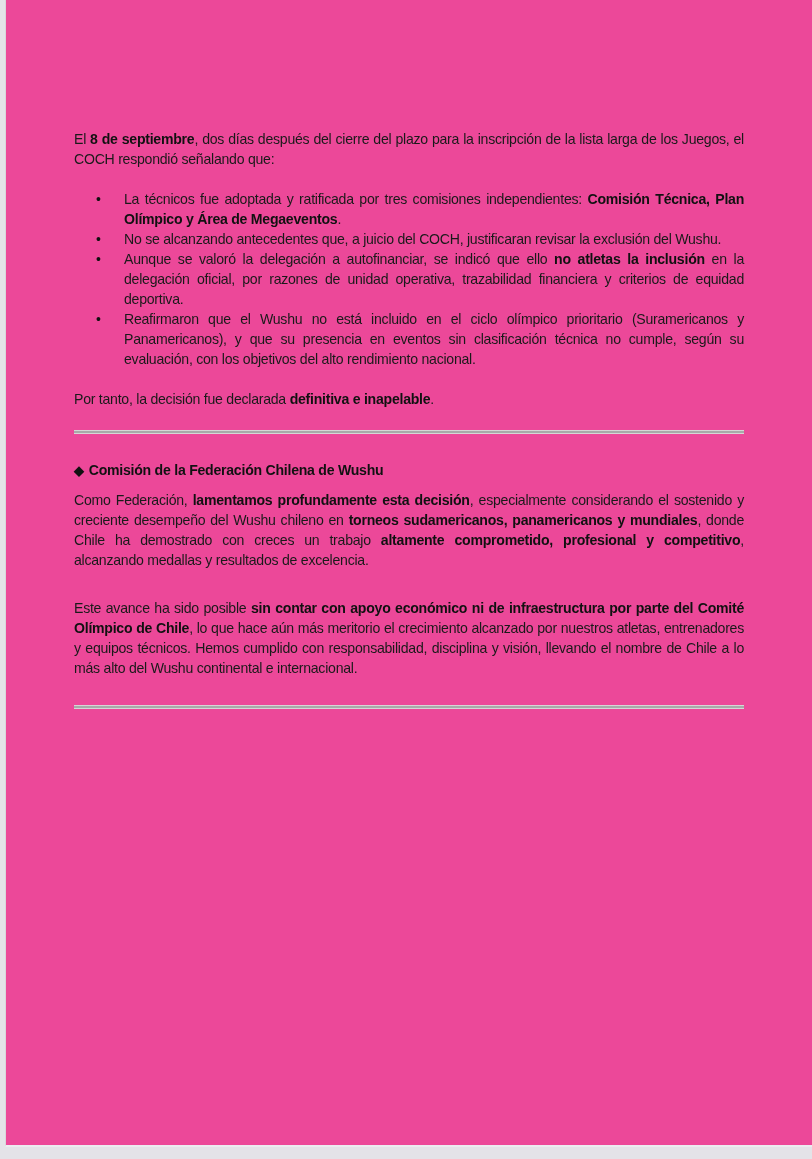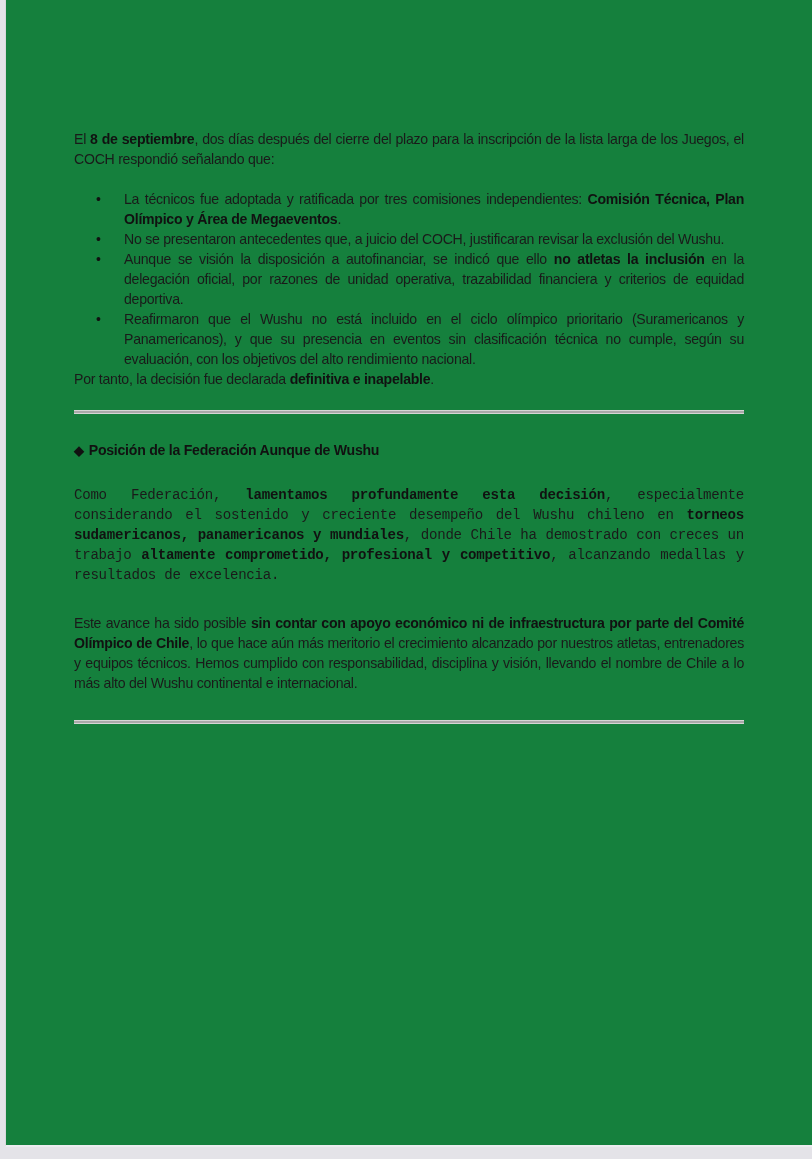--- a/index.html
+++ b/index.html
@@ -4,21 +4,21 @@
 <style>
   html, body { margin: 0; padding: 0; }
   body {
     width: 812px; height: 1159px; overflow: hidden;
     background: #e4e3e8;
     position: relative;
     font-family: "Liberation Sans", sans-serif;
   }
   .page {
     position: absolute; left: 5px; top: 0; width: 807px; height: 1147px;
-    background: #15803d;
+    background: #ec4899;
     border-left: 1px solid #d8d8dc;
     border-bottom: 2px solid #ececf0;
     box-sizing: border-box;
   }
   .content {
     position: absolute; left: 68px; top: 129px; width: 670px;
     color: #1a1a1a;
     font-size: 14.1px;
     line-height: 20px;
     letter-spacing: -0.25px;
@@ -26,67 +26,67 @@
   p { margin: 0; text-align: justify; }
   b { font-weight: bold; color: #111; }
   ul { margin: 0; padding: 0; list-style: none; }
   .list { margin-top: 20px; }
   .list li {
     position: relative; padding-left: 50px; text-align: justify;
   }
   .bullet {
     position: absolute; left: 22px; top: 0; font-size: 14px; color: #111;
   }
-  .p-conclusion { }
+  .p-conclusion { margin-top: 20px; }
   .divider {
     height: 2px; background: #a9a9a9;
     border-top: 1px solid #d6d6d6; border-bottom: 1px solid #d6d6d6;
     margin-top: 21px; margin-bottom: 0;
   }
   .section-heading {
     margin-top: 26px; font-weight: bold; color: #111;
   }
   .diamond { display: inline-block; margin-right: 5px; font-size: 13px; }
-  .p-federation { margin-top: 24px; font-family: Liberation Mono, monospace; }
+  .p-federation { margin-top: 9px; }
   .p-support { margin-top: 28px; }
   .divider2 { margin-top: 27px; }
 </style>
 </head>
 <body>
 
 <div class="page">
   <div class="content">
 
     <p><span>El </span><b>8 de septiembre</b><span>, dos días después del cierre del plazo para la inscripción de la lista larga de los Juegos, el COCH respondió señalando que:</span></p>
 
     <ul class="list">
       <li>
         <span class="bullet">•</span>
         <span>La técnicos fue adoptada y ratificada por tres comisiones independientes: </span><b>Comisión Técnica, Plan Olímpico y Área de Megaeventos</b><span>.</span>
       </li>
       <li>
         <span class="bullet">•</span>
-        <span>No se presentaron antecedentes que, a juicio del COCH, justificaran revisar la exclusión del Wushu.</span>
+        <span>No se alcanzando antecedentes que, a juicio del COCH, justificaran revisar la exclusión del Wushu.</span>
       </li>
       <li>
         <span class="bullet">•</span>
-        <span>Aunque se visión la disposición a autofinanciar, se indicó que ello </span><b>no atletas la inclusión</b><span> en la delegación oficial, por razones de unidad operativa, trazabilidad financiera y criterios de equidad deportiva.</span>
+        <span>Aunque se valoró la delegación a autofinanciar, se indicó que ello </span><b>no atletas la inclusión</b><span> en la delegación oficial, por razones de unidad operativa, trazabilidad financiera y criterios de equidad deportiva.</span>
       </li>
       <li>
         <span class="bullet">•</span>
         <span>Reafirmaron que el Wushu no está incluido en el ciclo olímpico prioritario (Suramericanos y Panamericanos), y que su presencia en eventos sin clasificación técnica no cumple, según su evaluación, con los objetivos del alto rendimiento nacional.</span>
       </li>
     </ul>
 
     <p class="p-conclusion"><span>Por tanto, la decisión fue declarada </span><b>definitiva e inapelable</b><span>.</span></p>
 
     <div class="divider"></div>
 
     <div class="section-heading">
-      <span class="diamond">◆</span><span>Posición de la Federación Aunque de Wushu</span>
+      <span class="diamond">◆</span><span>Comisión de la Federación Chilena de Wushu</span>
     </div>
 
     <p class="p-federation"><span>Como Federación, </span><b>lamentamos profundamente esta decisión</b><span>, especialmente considerando el sostenido y creciente desempeño del Wushu chileno en </span><b>torneos sudamericanos, panamericanos y mundiales</b><span>, donde Chile ha demostrado con creces un trabajo </span><b>altamente comprometido, profesional y competitivo</b><span>, alcanzando medallas y resultados de excelencia.</span></p>
 
     <p class="p-support"><span>Este avance ha sido posible </span><b>sin contar con apoyo económico ni de infraestructura por parte del Comité Olímpico de Chile</b><span>, lo que hace aún más meritorio el crecimiento alcanzado por nuestros atletas, entrenadores y equipos técnicos. Hemos cumplido con responsabilidad, disciplina y visión, llevando el nombre de Chile a lo más alto del Wushu continental e internacional.</span></p>
 
     <div class="divider divider2"></div>
 
   </div>
 </div>

